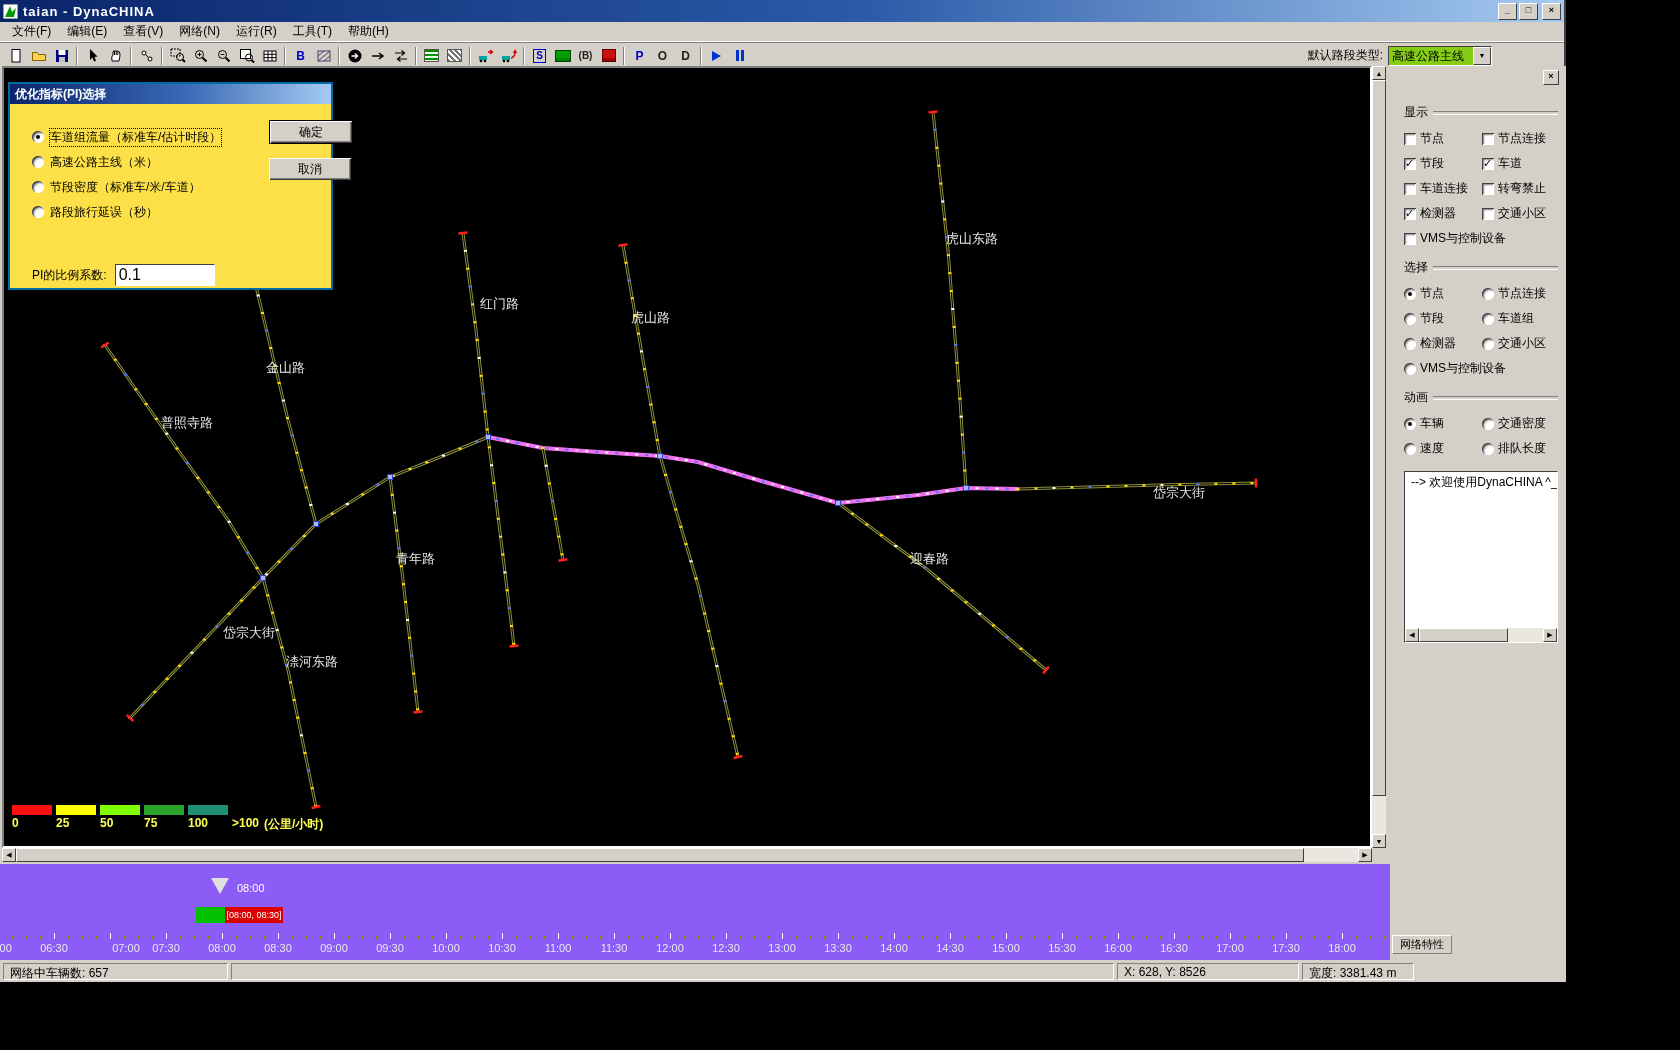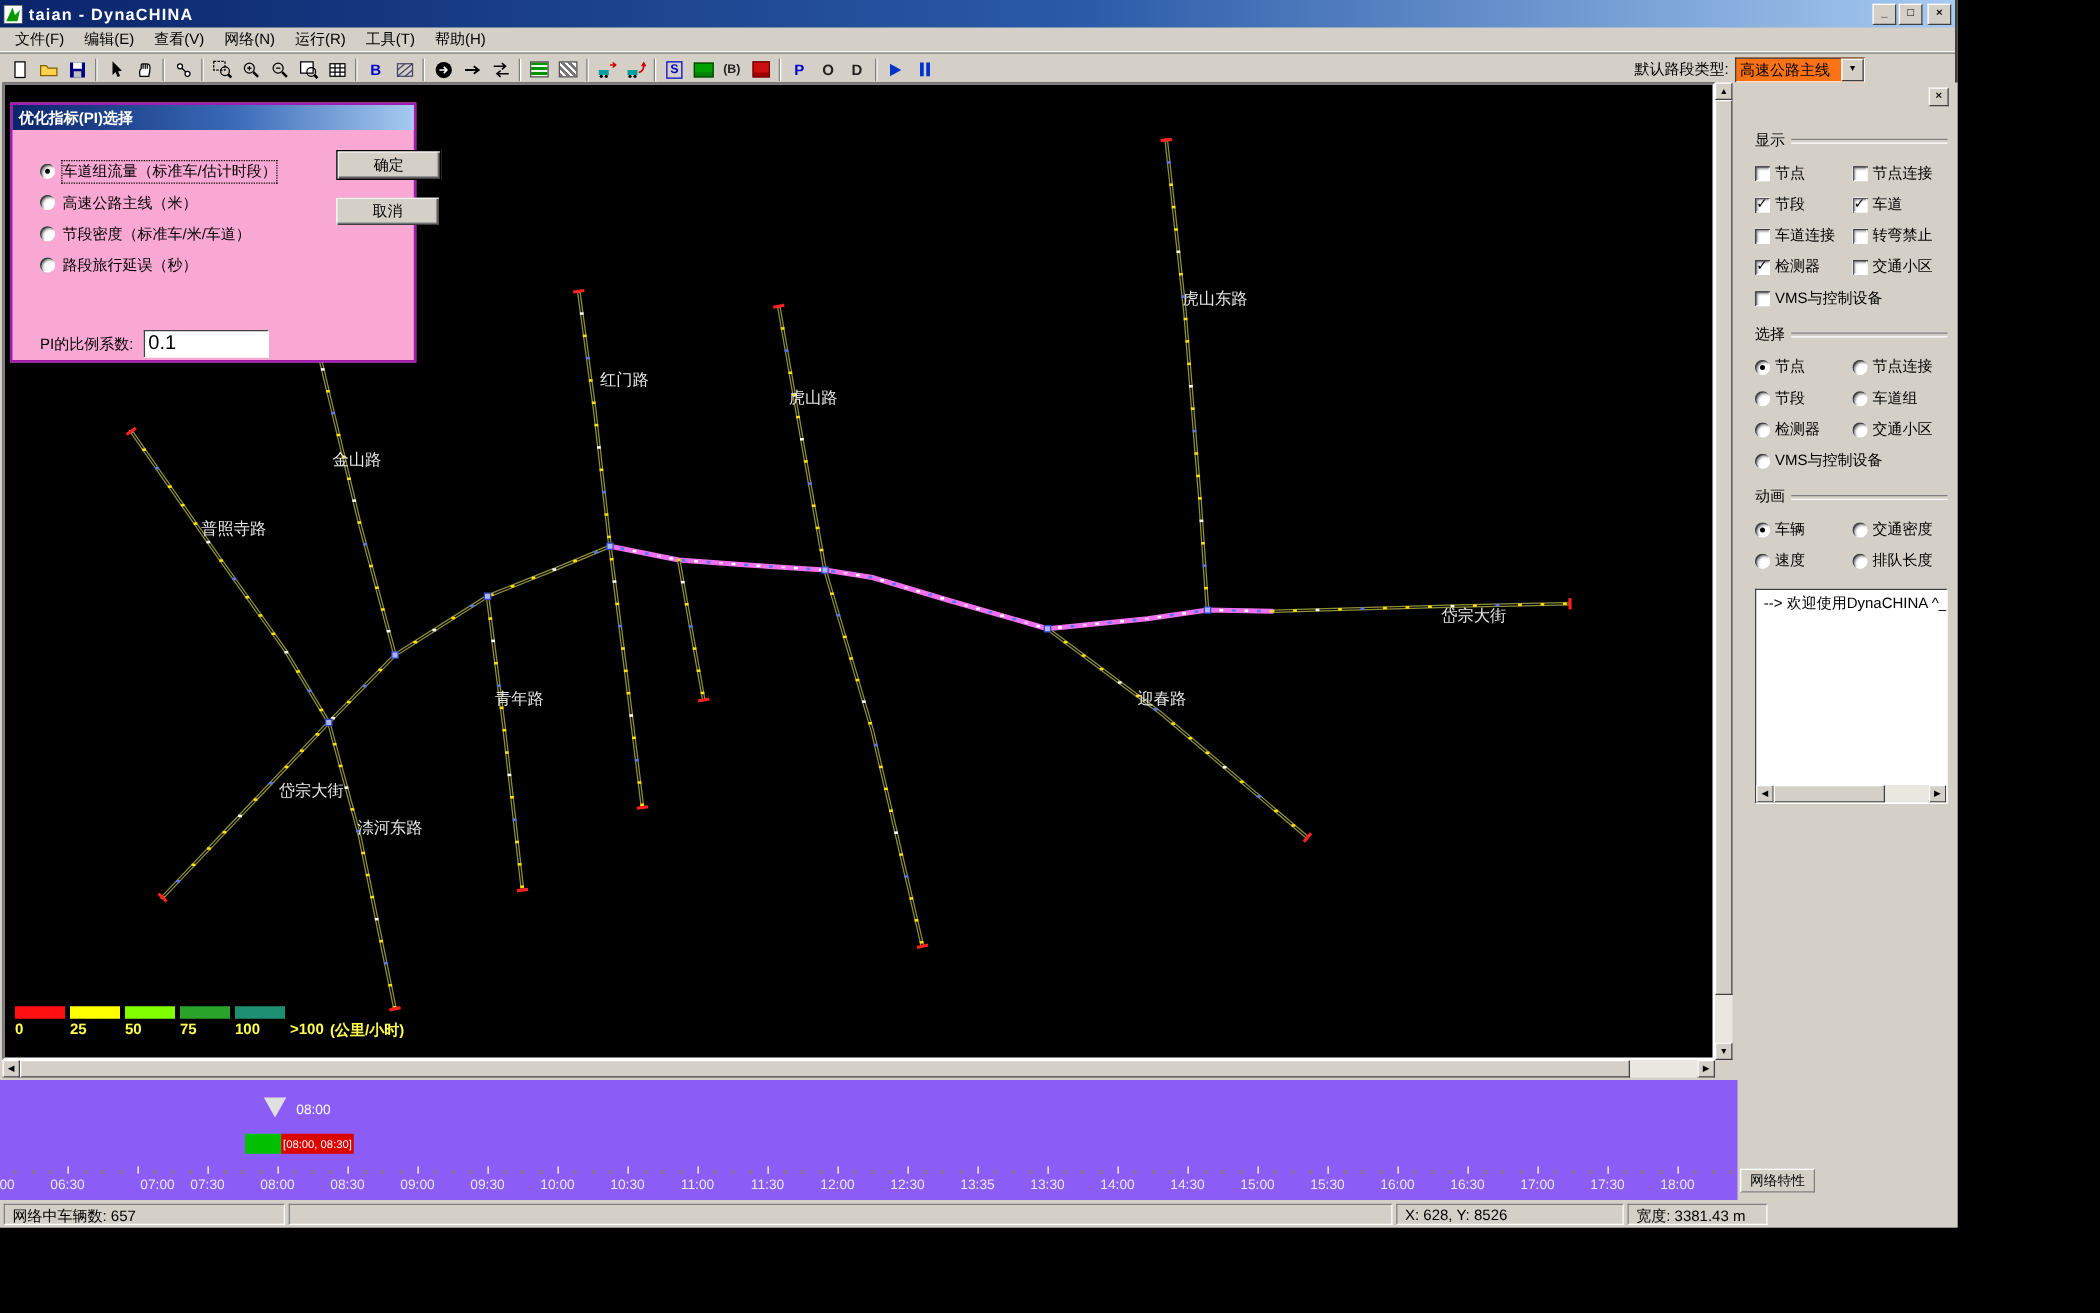--- a/index.html
+++ b/index.html
@@ -29,21 +29,21 @@
   .i-lanes{width:13px;height:11px;background:repeating-linear-gradient(180deg,#009000 0 2px,#e8ffe8 2px 4px);border:1px solid #555;}
   .i-hatch{width:13px;height:11px;background:repeating-linear-gradient(45deg,#777 0 2px,#fff 2px 4px);border:1px solid #555;}
   .i-vms{width:14px;height:10px;background:#00a000;border:1px solid #004000;
     box-shadow:inset 0 -3px 0 #008000;}
   .i-inc{width:12px;height:11px;background:#cc1010;border:1px solid #600;box-shadow:inset 0 -3px 0 #a00000;}
   .s-box{font-weight:bold;color:#0000cc;border:1px solid #0000cc;padding:0 2px;font-size:10px;line-height:12px;}
   .i-play{width:0;height:0;border-left:9px solid #0033cc;border-top:5px solid transparent;border-bottom:5px solid transparent;}
   .i-pause{display:flex;gap:2px;}
   .i-pause i{width:3px;height:11px;background:#0033cc;}
   .tb-right{margin-left:auto;display:flex;align-items:center;margin-right:72px;gap:5px;}
-  .combo{width:102px;height:18px;background:#f97316;border:1px solid;border-color:#404040 #fff #fff #404040;
+  .combo{width:102px;height:18px;background:#84cc16;border:1px solid;border-color:#404040 #fff #fff #404040;
     display:flex;align-items:stretch;}
   .combo-text{flex:1;font-size:12px;padding:1px 3px;white-space:nowrap;overflow:hidden;}
   .combo-arrow{width:16px;background:#d4d0c8;border:1px solid;border-color:#fff #404040 #404040 #fff;
     font-size:7px;display:flex;align-items:center;justify-content:center;}
   
   .map-frame{position:absolute;left:2px;top:66px;width:1370px;height:782px;box-sizing:border-box;
     border:2px solid;border-color:#808080 #fff #fff #808080;background:#000;}
   .legend{position:absolute;left:8px;bottom:14px;}
   .legend-sw{height:10px;}
   .legend-sw span{display:inline-block;width:40px;height:10px;margin-right:4px;}
@@ -53,22 +53,22 @@
   .vscroll{position:absolute;left:1372px;top:66px;width:14px;height:782px;display:flex;flex-direction:column;background:#e9e7df;}
   .hscroll{position:absolute;left:2px;top:848px;width:1370px;height:14px;display:flex;background:#e9e7df;}
   .sb-btn{width:14px;height:14px;flex:none;background:#d4d0c8;border:1px solid;border-color:#fff #404040 #404040 #fff;
     font-size:7px;display:flex;align-items:center;justify-content:center;box-sizing:border-box;}
   .sb-track{flex:1;position:relative;}
   .sb-thumb{position:absolute;background:#d4d0c8;border:1px solid;border-color:#fff #404040 #404040 #fff;box-sizing:border-box;}
   .hscroll .sb-thumb{left:0;top:0;height:14px;width:96%;}
   .vscroll .sb-thumb{left:0;top:0;width:14px;height:95%;}
   .corner{position:absolute;left:1372px;top:848px;width:14px;height:14px;background:#d4d0c8;}
   
-  .dialog{position:absolute;left:8px;top:82px;width:325px;height:208px;background:#f9a8d4;
-    border:2px solid #a21caf;box-sizing:border-box;z-index:20;}
+  .dialog{position:absolute;left:8px;top:82px;width:325px;height:208px;background:#fde047;
+    border:2px solid #0369a1;box-sizing:border-box;z-index:20;}
   .dialog-title{height:20px;background:linear-gradient(90deg,#0a246a,#3a6ab8 55%,#a6caf0);
     color:#fff;font-weight:bold;display:flex;align-items:center;padding-left:5px;}
   .dialog-body{position:relative;height:184px;}
   .opt-col{position:absolute;left:22px;top:26px;}
   .radio-row{display:flex;align-items:center;gap:6px;height:14px;margin-bottom:11px;}
   .radio{width:12px;height:12px;border-radius:50%;background:#fff;flex:none;position:relative;
     box-shadow:inset 1px 1px 0 #404040,inset -1px -1px 0 #fff,inset 2px 2px 2px #808080;}
   .radio.on::after{content:'';position:absolute;left:4px;top:4px;width:4px;height:4px;border-radius:50%;background:#000;}
   .cbox{width:12px;height:12px;background:#fff;flex:none;position:relative;
     box-shadow:inset 1px 1px 0 #404040,inset -1px -1px 0 #fff,inset 2px 2px 2px #808080;}
@@ -935,21 +935,21 @@
         <span class="tl-label" style="left: 502px;">10:30</span>
         <span class="tl-tick" style="left: 558px;"></span>
         <span class="tl-label" style="left: 558px;">11:00</span>
         <span class="tl-tick" style="left: 614px;"></span>
         <span class="tl-label" style="left: 614px;">11:30</span>
         <span class="tl-tick" style="left: 670px;"></span>
         <span class="tl-label" style="left: 670px;">12:00</span>
         <span class="tl-tick" style="left: 726px;"></span>
         <span class="tl-label" style="left: 726px;">12:30</span>
         <span class="tl-tick" style="left: 782px;"></span>
-        <span class="tl-label" style="left: 782px;">13:35</span>
+        <span class="tl-label" style="left: 782px;">13:00</span>
         <span class="tl-tick" style="left: 838px;"></span>
         <span class="tl-label" style="left: 838px;">13:30</span>
         <span class="tl-tick" style="left: 894px;"></span>
         <span class="tl-label" style="left: 894px;">14:00</span>
         <span class="tl-tick" style="left: 950px;"></span>
         <span class="tl-label" style="left: 950px;">14:30</span>
         <span class="tl-tick" style="left: 1006px;"></span>
         <span class="tl-label" style="left: 1006px;">15:00</span>
         <span class="tl-tick" style="left: 1062px;"></span>
         <span class="tl-label" style="left: 1062px;">15:30</span>

